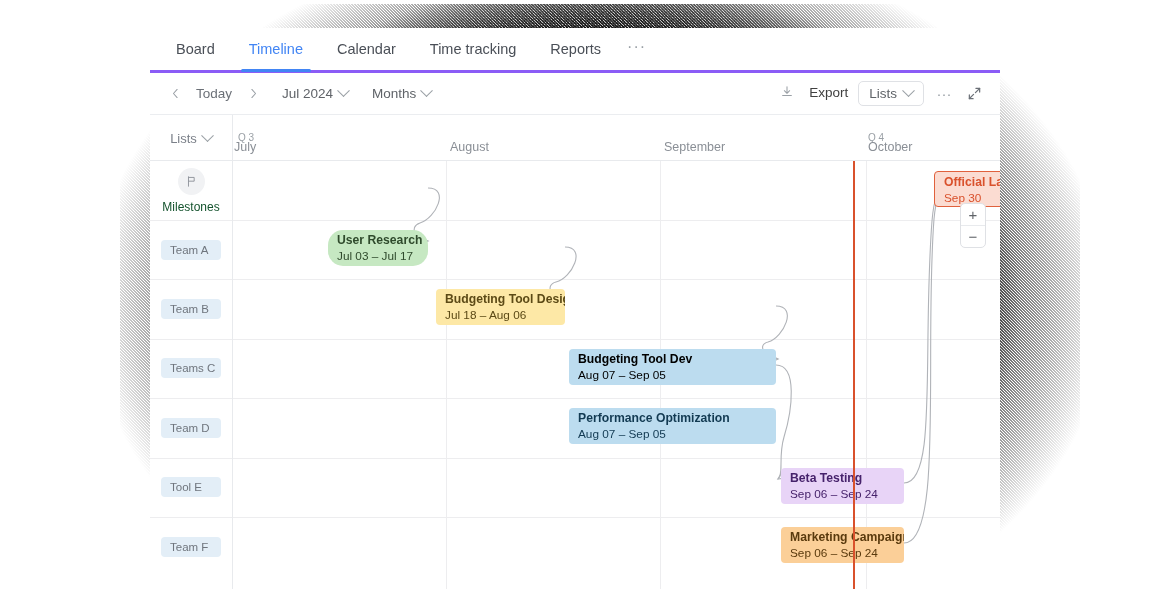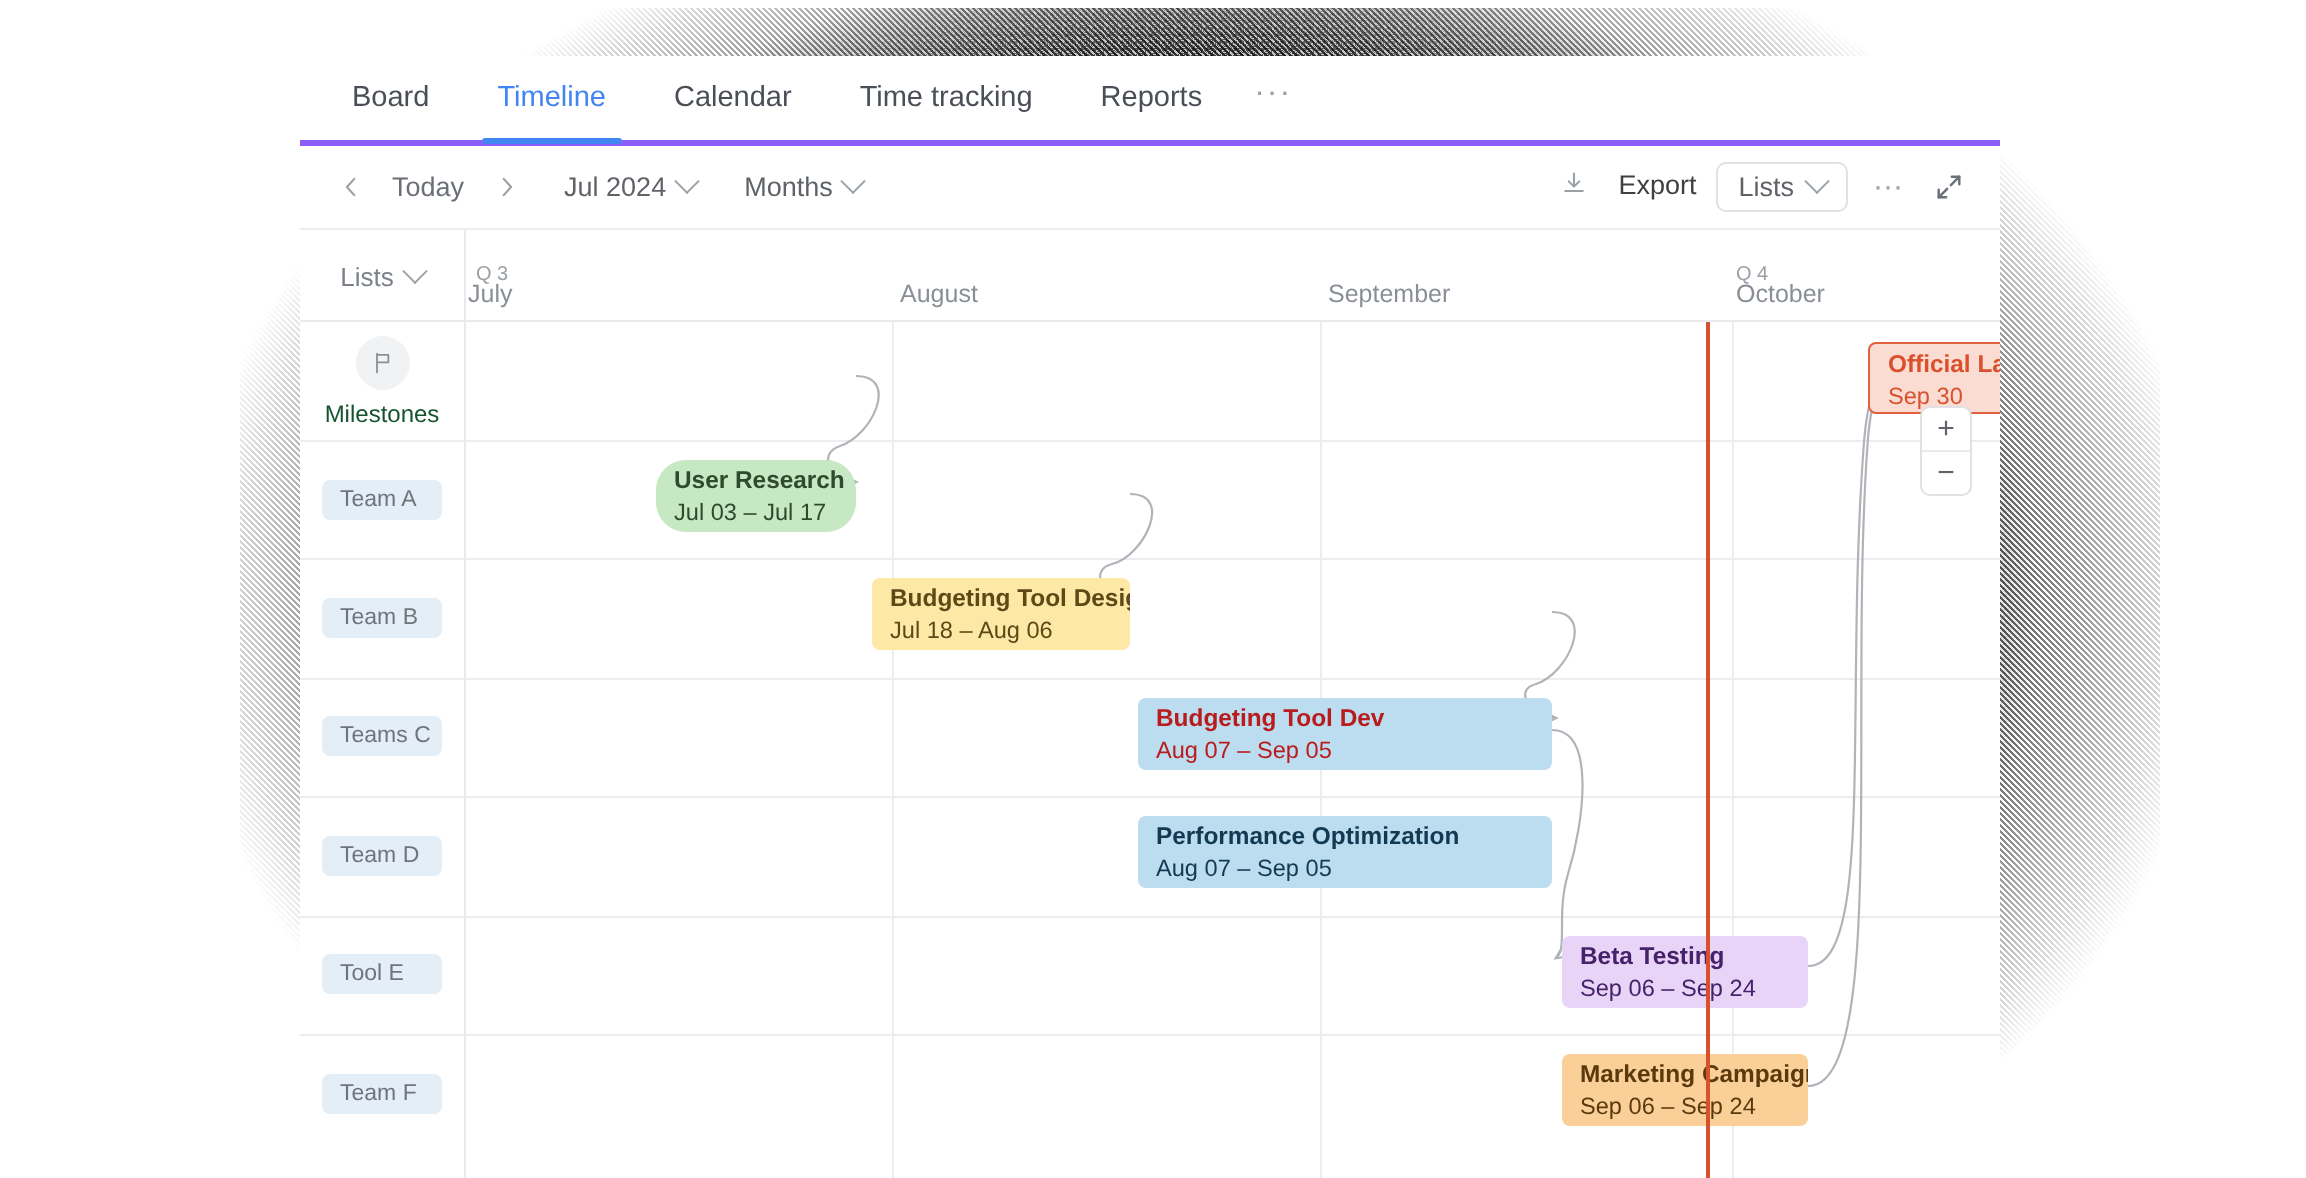--- a/index.html
+++ b/index.html
@@ -492,21 +492,21 @@
         <div class="bar" style="left:178px; top:69px; width:100px; background:#c6e8c2; color:#2f4a2c;border-radius:15px;">
           <div class="t">User Research</div>
           <div class="d">Jul 03 – Jul 17</div>
         </div>
 
         <div class="bar" style="left:286px; top:128px; width:129px; background:#fde8a6; color:#5c4a16;">
           <div class="t">Budgeting Tool Design</div>
           <div class="d">Jul 18 – Aug 06</div>
         </div>
 
-        <div class="bar" style="left:419px; top:188px; width:207px; background:#bcdcef; color:#b91c1c;">
+        <div class="bar" style="left:419px; top:188px; width:207px; background:#bcdcef; color:#000000;">
           <div class="t">Budgeting Tool Dev</div>
           <div class="d">Aug 07 – Sep 05</div>
         </div>
 
         <div class="bar" style="left:419px; top:247px; width:207px; background:#bcdcef; color:#123a52;">
           <div class="t">Performance Optimization</div>
           <div class="d">Aug 07 – Sep 05</div>
         </div>
 
         <div class="bar" style="left:631px; top:307px; width:123px; background:#e8d4f7; color:#46226b;">

